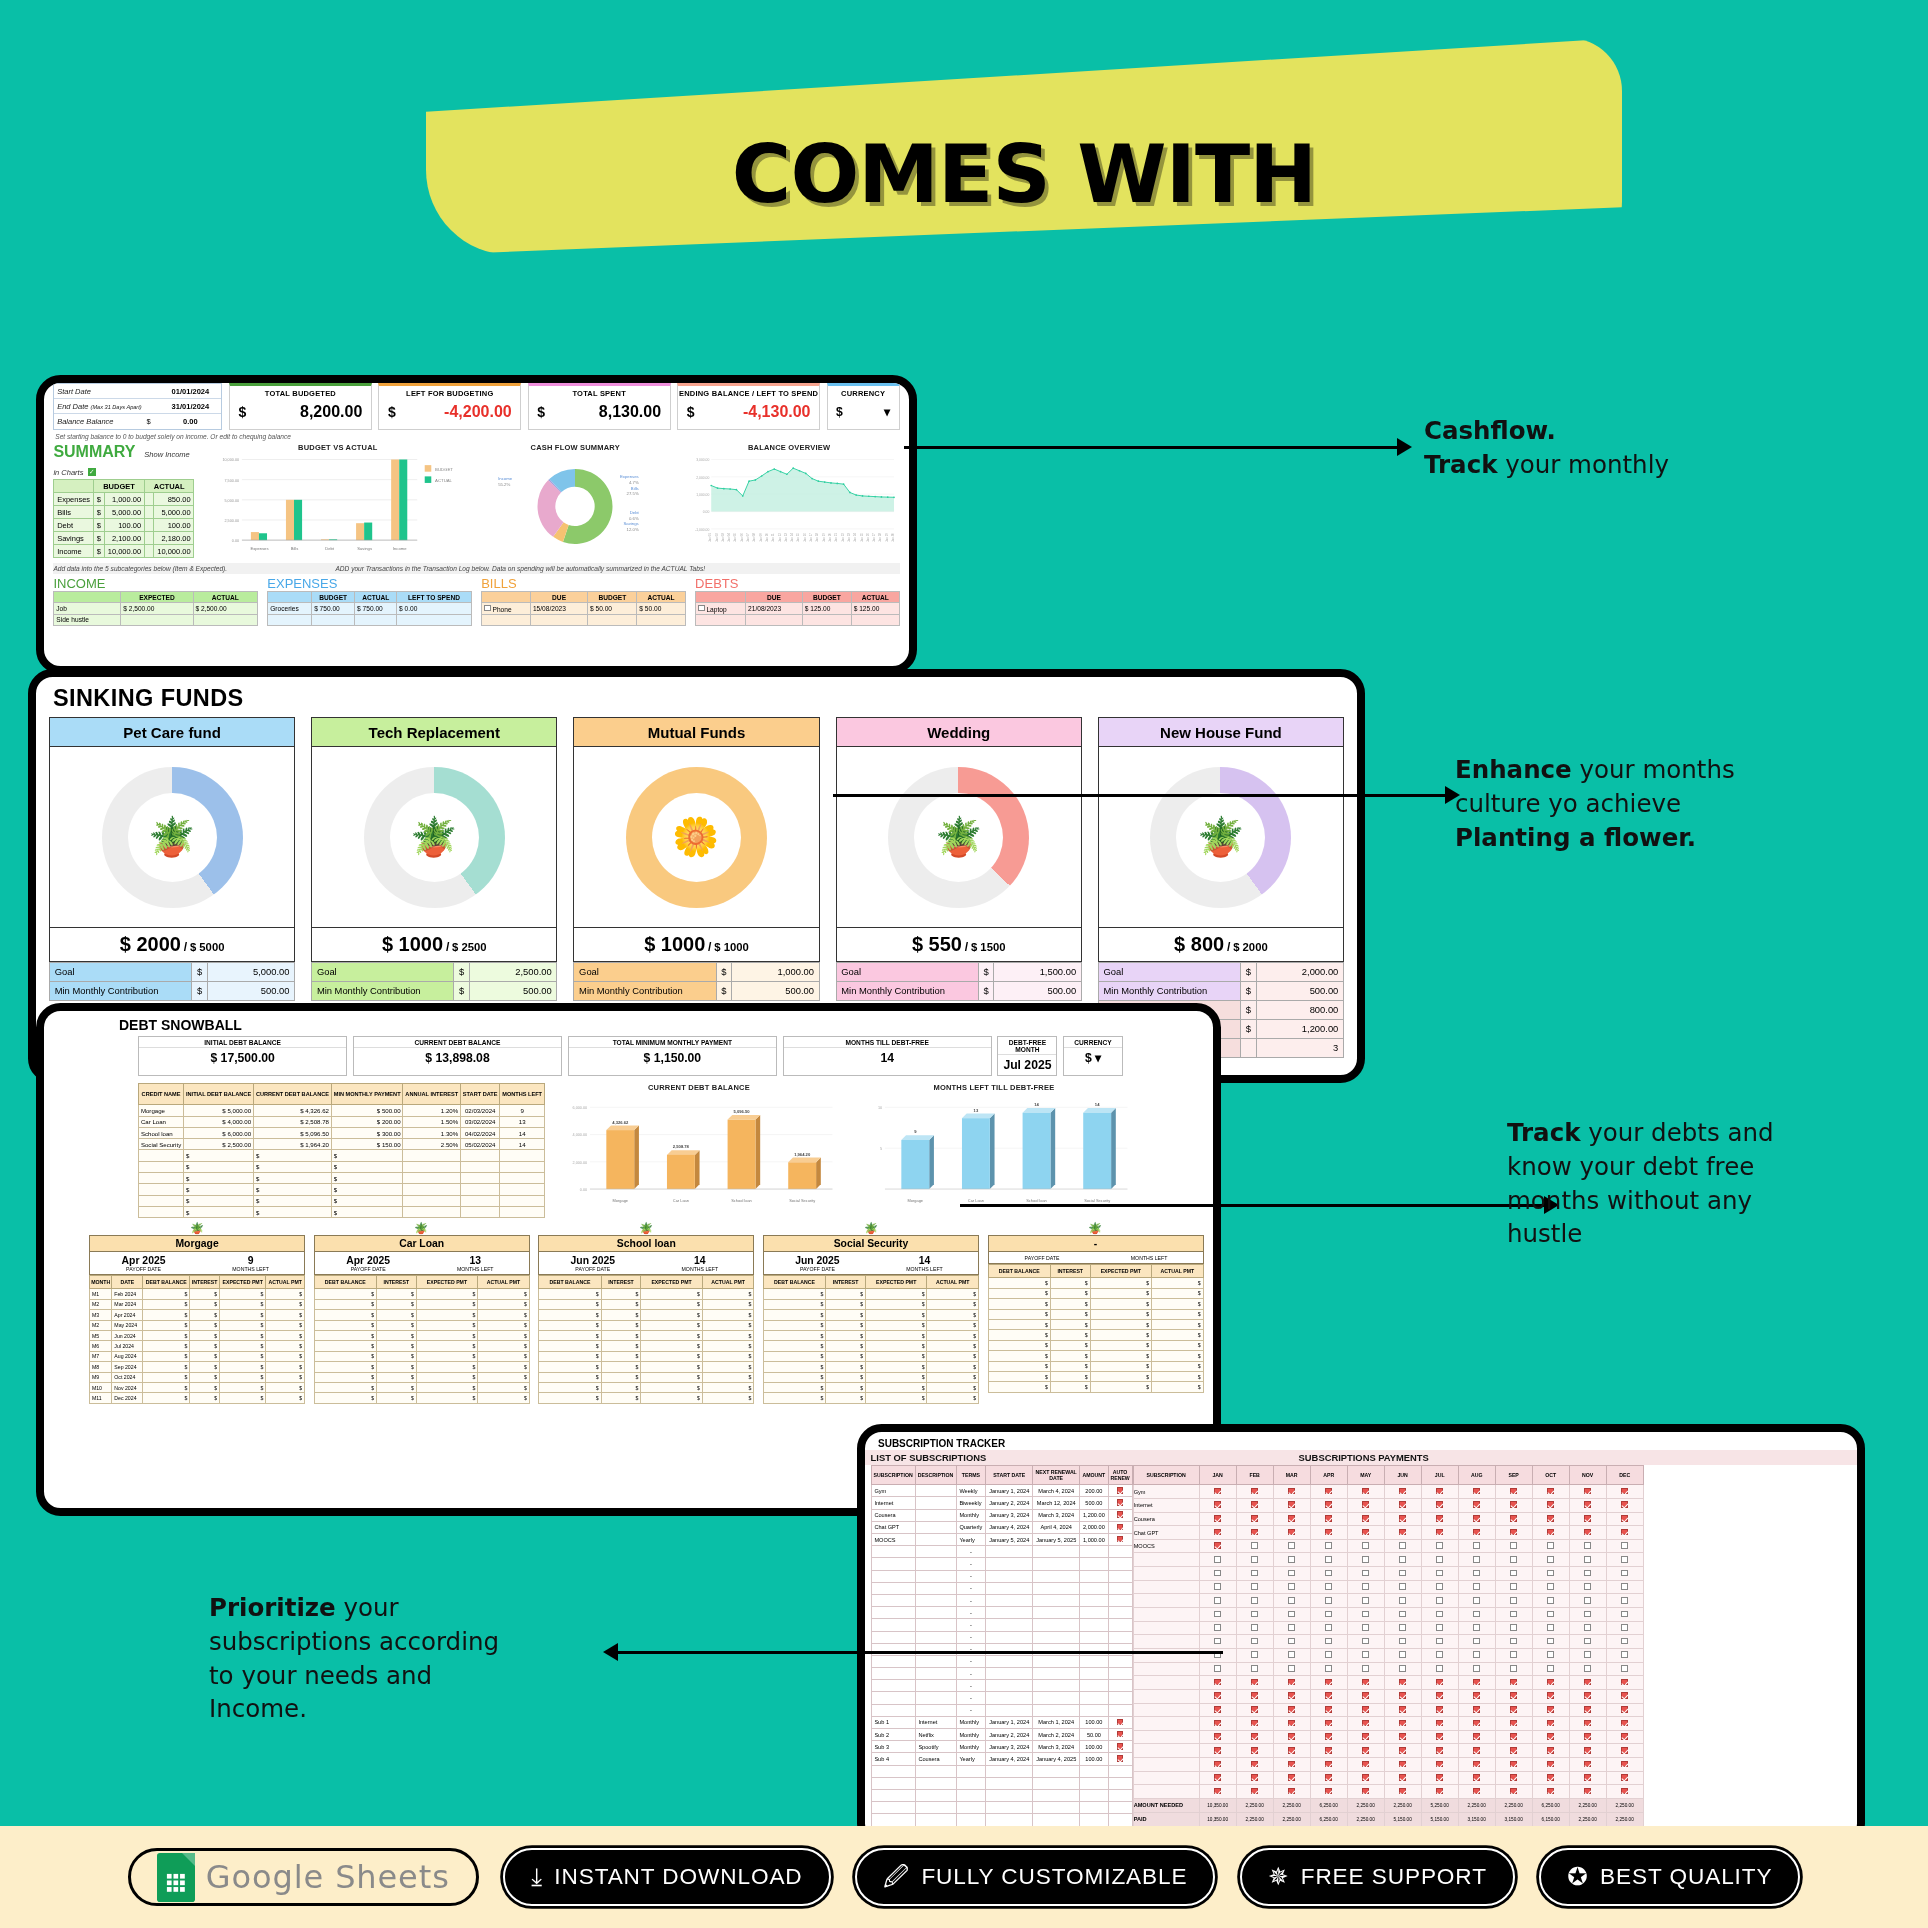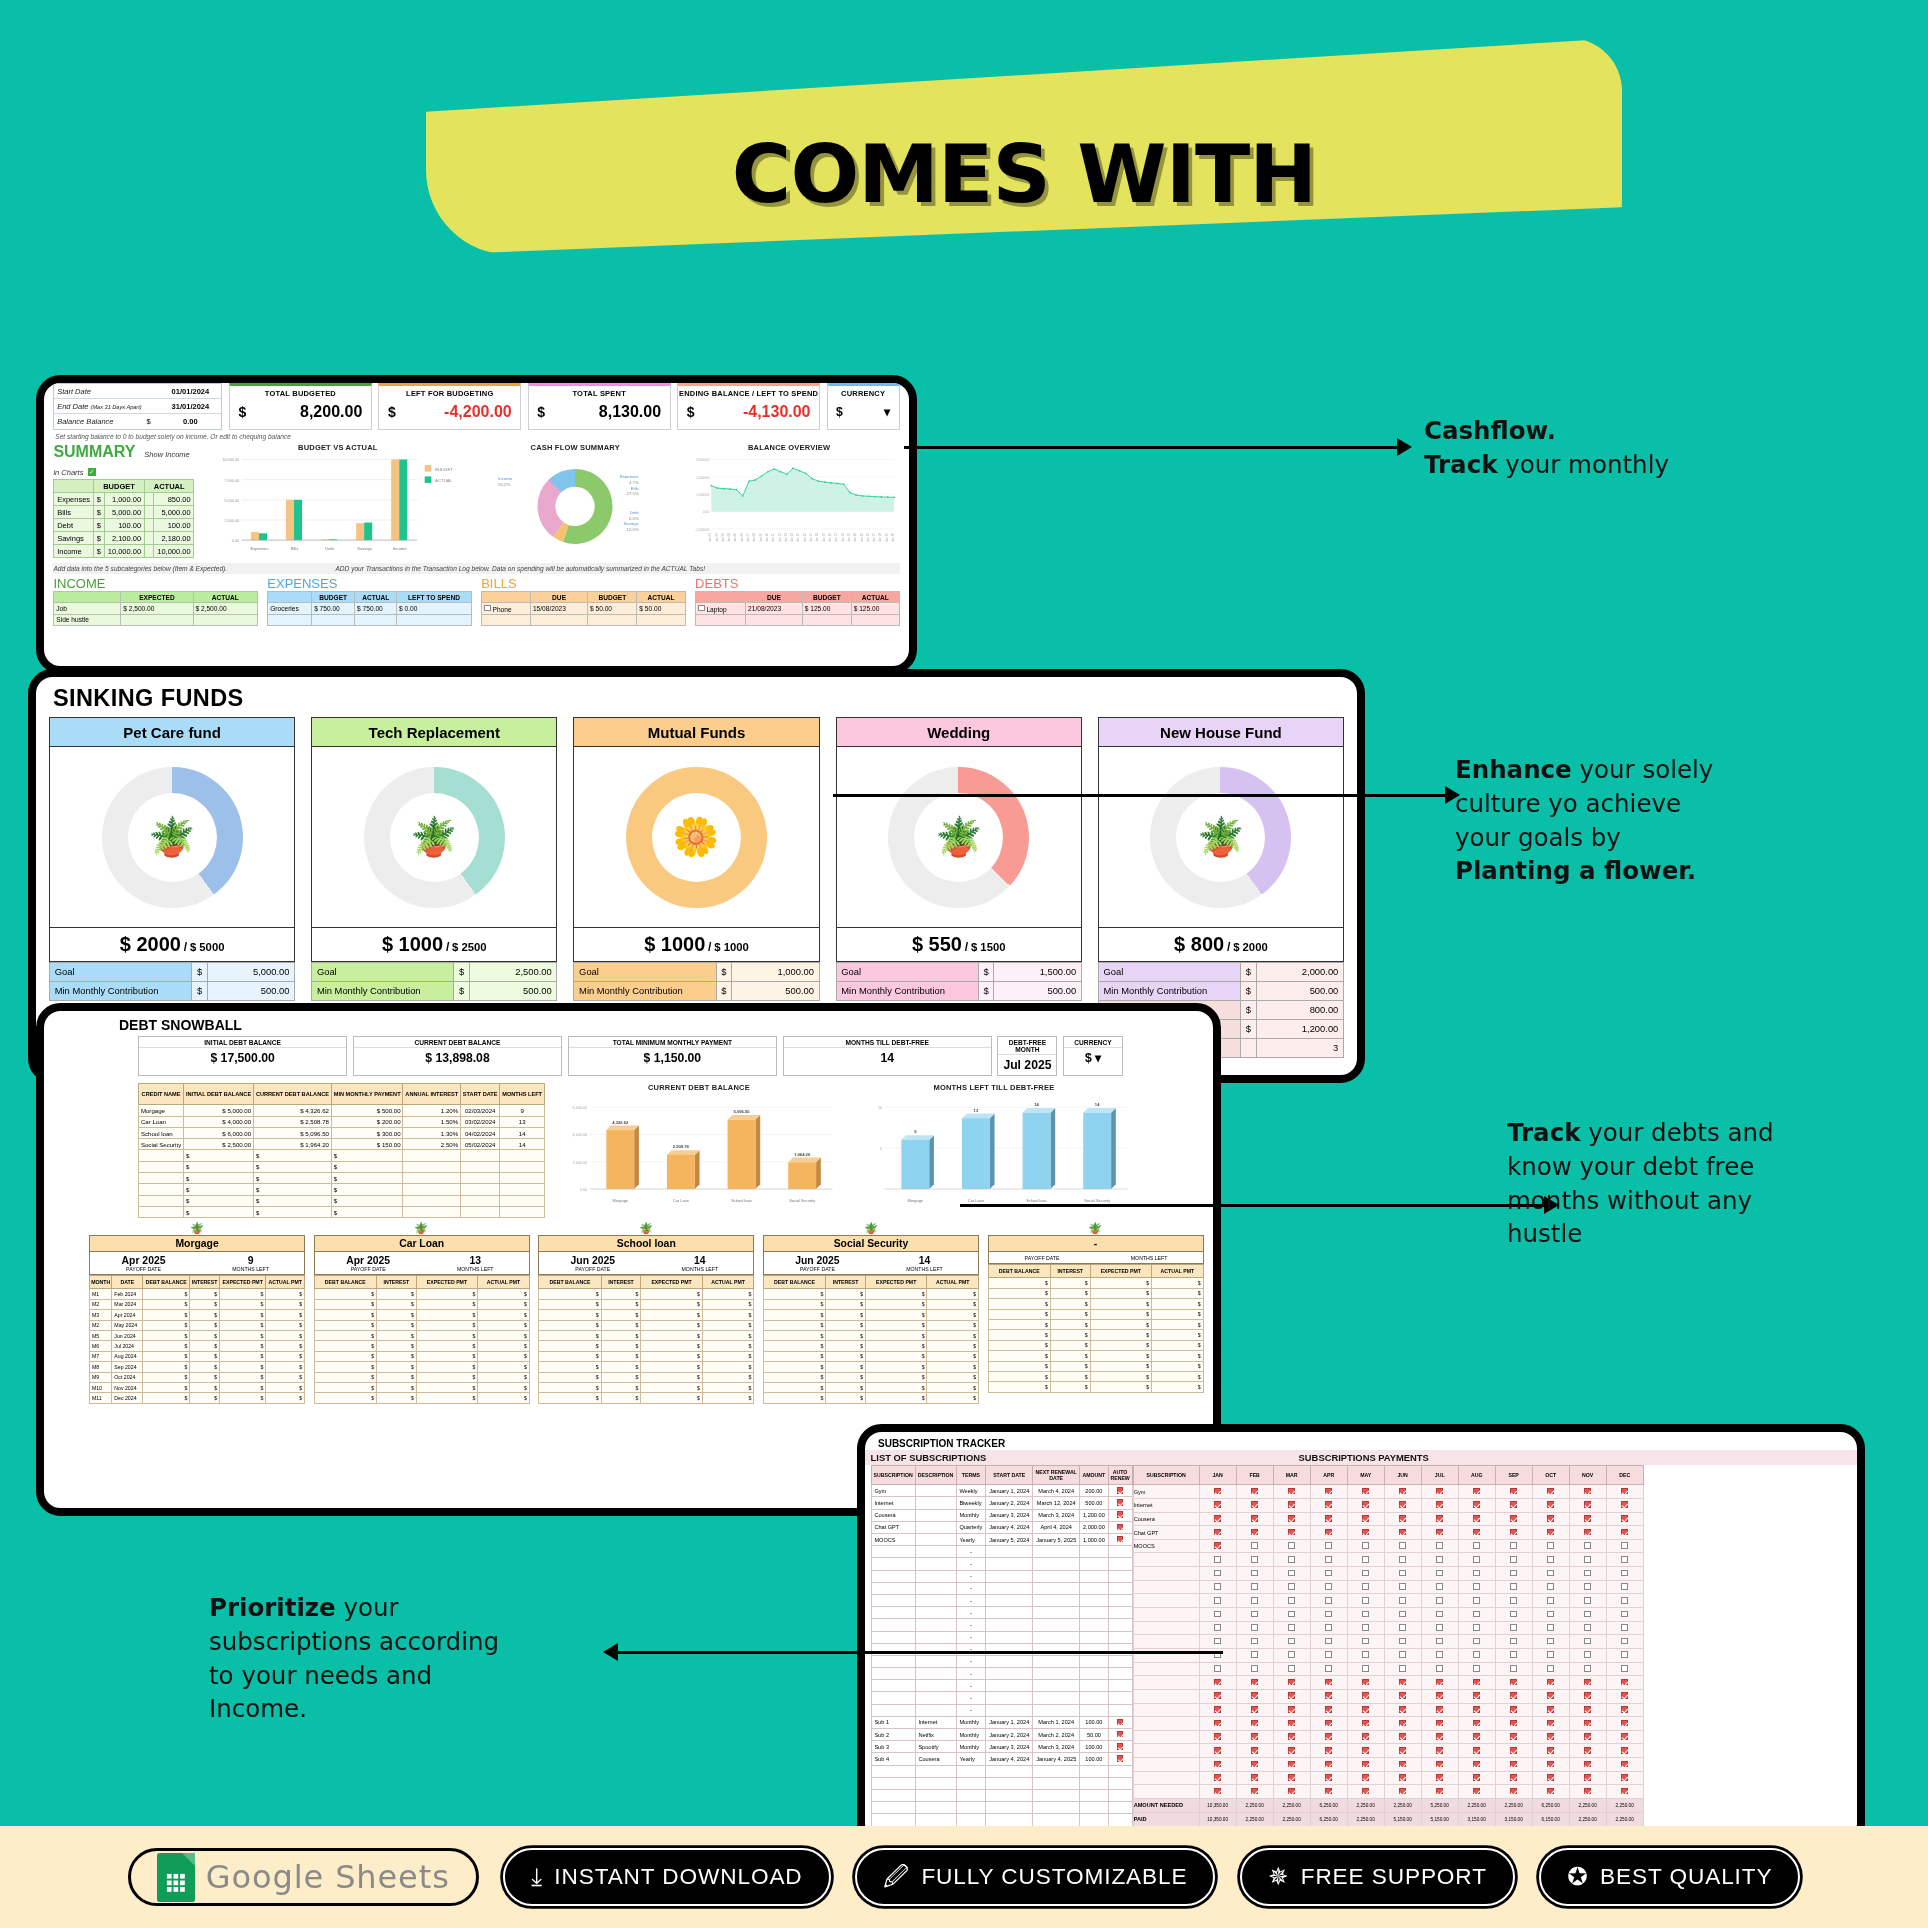--- a/index.html
+++ b/index.html
@@ -2021,23 +2021,22 @@
 <div class="anno" style="left:1424px; top:414px; width:452px;">
   <div><b>Cashflow.</b></div>
   <div><b>Track</b><span> your monthly</span></div>
 </div>
 
 <div class="arrow" style="left:833px; top:786px; width:631px; height:19px;">
   <div class="line" style="left:0; top:7.5px; width:617px;"></div>
   <div class="headr" style="left:612px; top:0;"></div>
 </div>
 <div class="anno" style="left:1455px; top:753px; width:452px;">
-  <div><b>Enhance</b><span> your solely</span></div>
+  <div><b>Enhance</b><span> your months</span></div>
   <div>culture yo achieve</div>
-  <div>your goals by</div>
   <div><b>Planting a flower.</b></div>
 </div>
 
 <div class="arrow" style="left:960px; top:1196px; width:603px; height:19px;">
   <div class="line" style="left:0; top:7.5px; width:589px;"></div>
   <div class="headr" style="left:584px; top:0;"></div>
 </div>
 <div class="anno" style="left:1507px; top:1116px; width:395px;">
   <div><b>Track</b><span> your debts and</span></div>
   <div>know your debt free</div>

